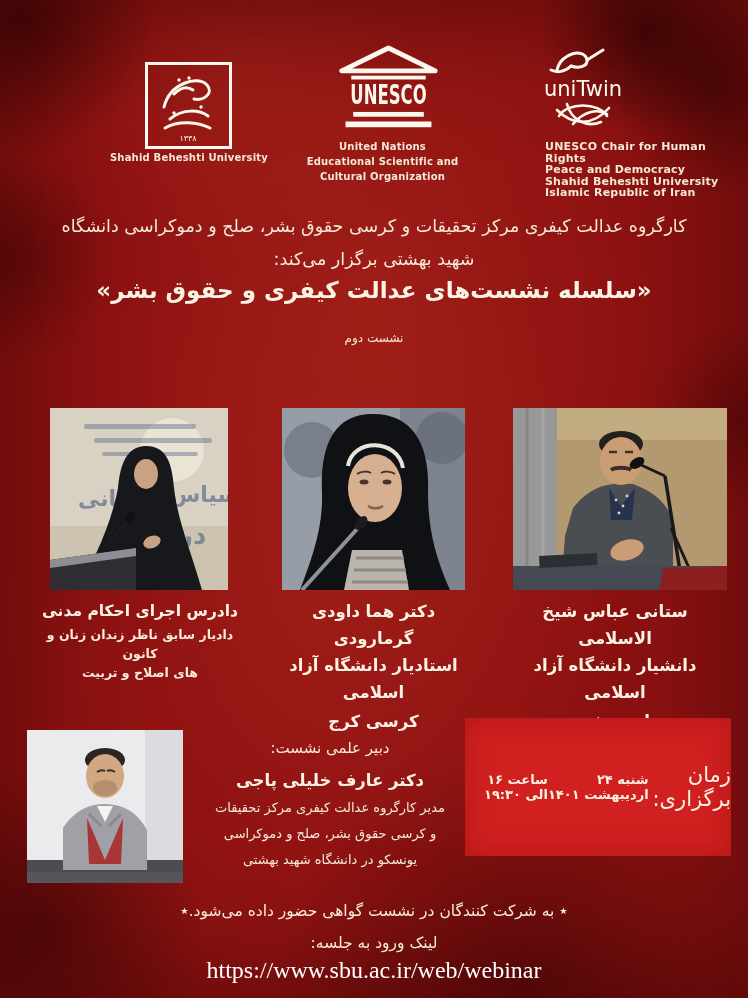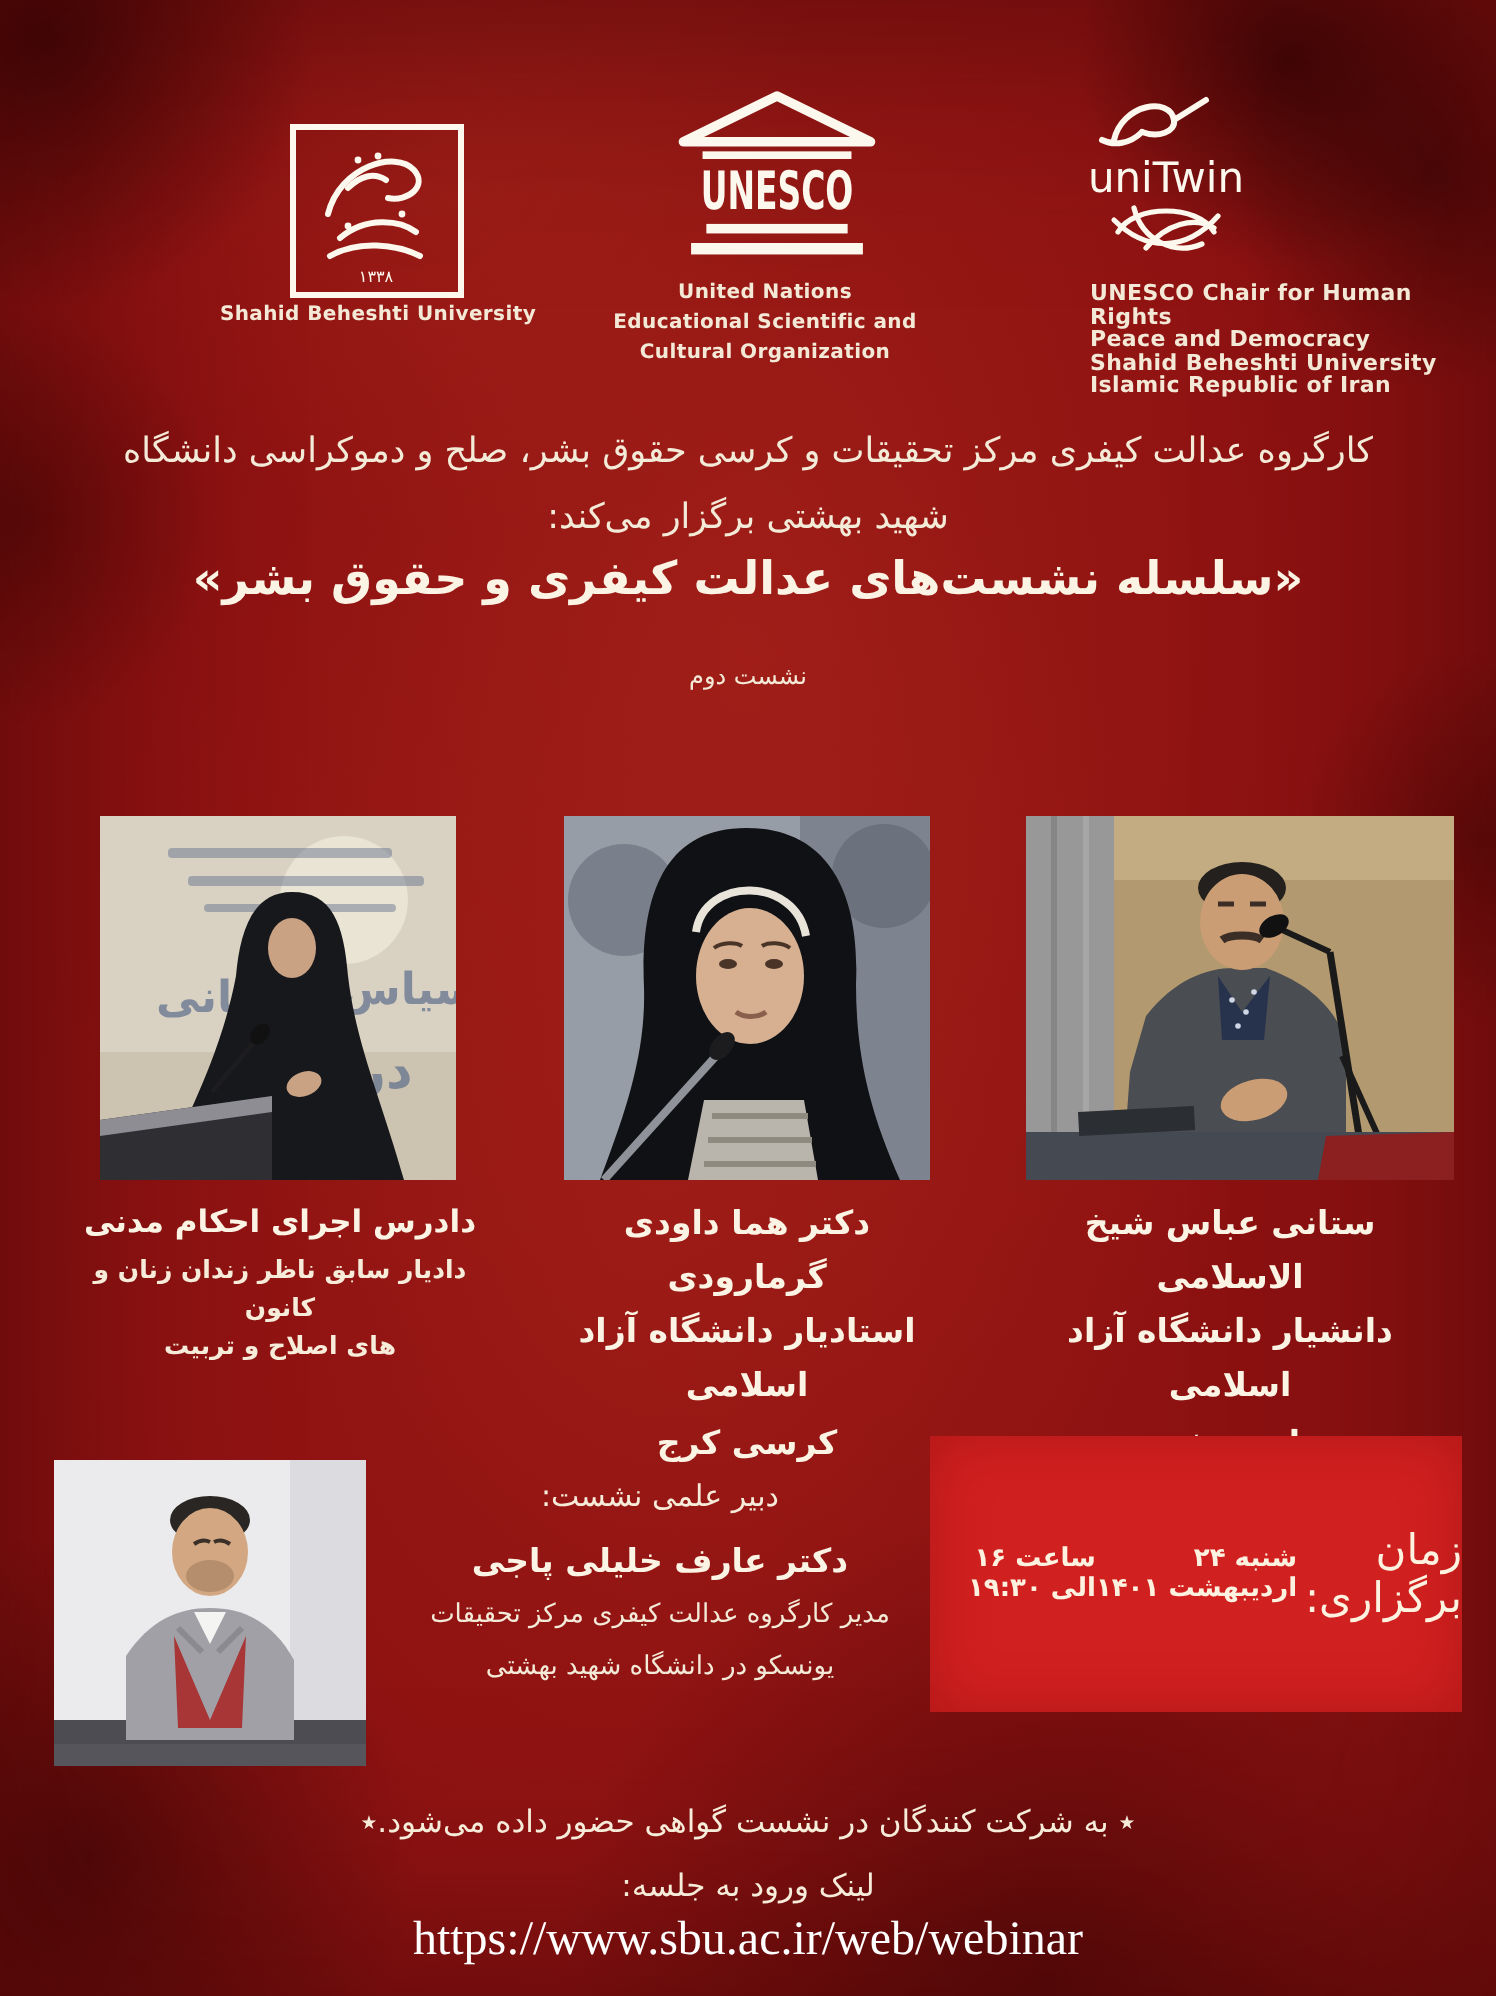--- a/index.html
+++ b/index.html
@@ -227,20 +227,21 @@
       <ellipse cx="78" cy="58" rx="12" ry="8" fill="#9c7a5e" opacity=".55"></ellipse>
       <path d="M70 42 C73 40 76 40 78 41 M80 41 C82 40 85 40 88 42" stroke="#3a3028" stroke-width="2" fill="none"></path>
       <rect y="142" width="156" height="11" fill="#55555b"></rect>
     </svg>
   </div>
 
   <div class="abs fa center mod-block">
     <div class="mod-label">دبیر علمی نشست:</div>
     <div class="mod-name">دکتر عارف خلیلی پاجی</div>
     <div class="mod-line">مدیر کارگروه عدالت کیفری مرکز تحقیقات</div>
+    <div class="mod-line">و کرسی حقوق بشر، صلح و دموکراسی</div>
     <div class="mod-line">یونسکو در دانشگاه شهید بهشتی</div>
   </div>
 
   <div class="abs fa time-box">
     <div class="time-label">زمان برگزاری:</div>
     <div class="time-line">شنبه ۲۴ اردیبهشت ۱۴۰۱</div>
     <div class="time-line">ساعت ۱۶ الی ۱۹:۳۰</div>
   </div>
 
   <div class="abs fa center note">٭ به شرکت کنندگان در نشست گواهی حضور داده می‌شود.٭</div>

